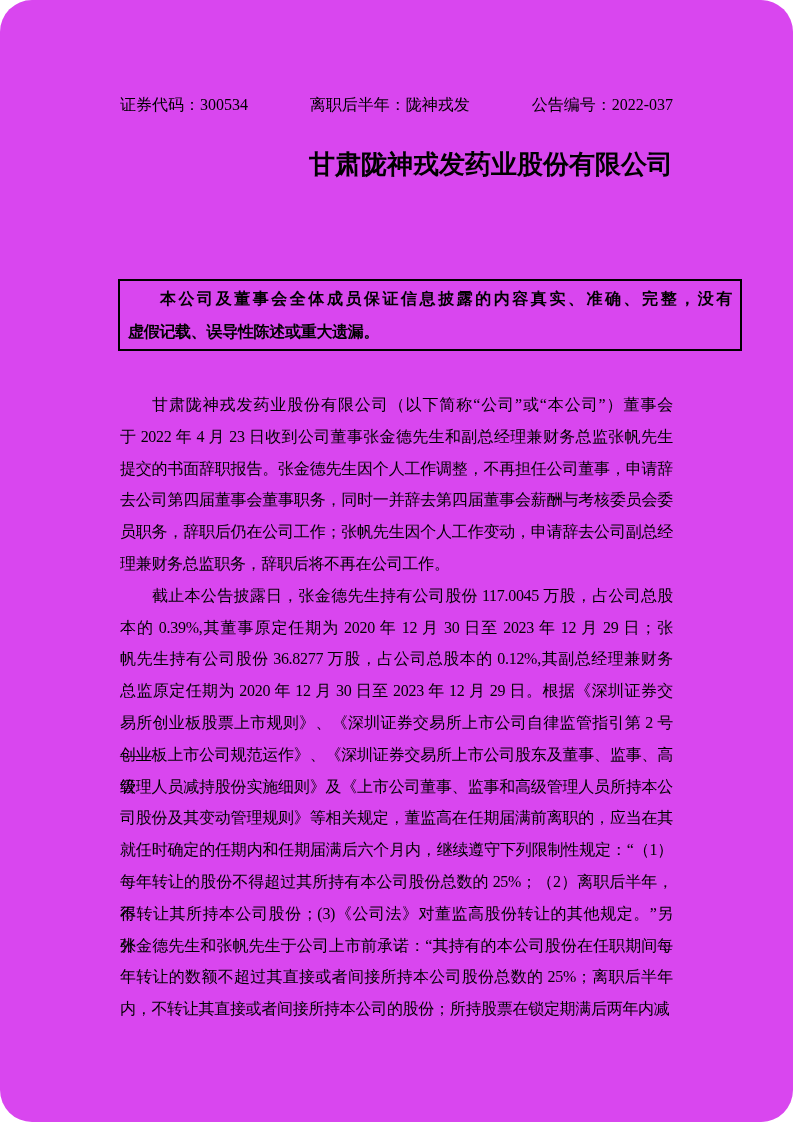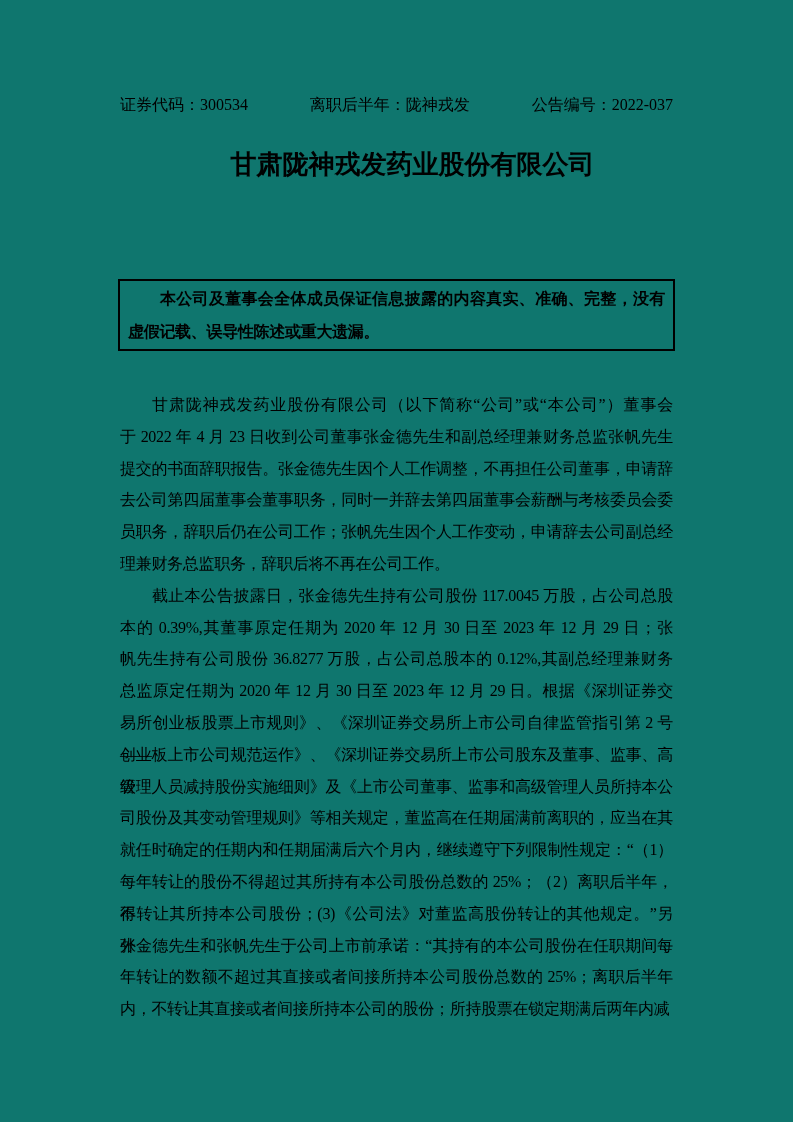--- a/index.html
+++ b/index.html
@@ -1,30 +1,30 @@
 <!DOCTYPE html>
 <html><head>
 <meta charset="utf-8">
 <style>
   html,body { margin:0; padding:0; background:#ffffff; }
   .page {
-    position:relative; width:793px; height:1122px; background:#0f766e;
-    font-family:"Liberation Serif","DejaVu Serif",serif; color:#000000; overflow:hidden;
+    position:relative; width:793px; height:1122px; background:#d946ef;
+    font-family:"Liberation Serif","DejaVu Serif",serif; color:#000000; overflow:hidden;border-radius:32px;
   }
   .header {
     position:absolute; top:95px; left:120px; width:553px;
     display:flex; justify-content:space-between;
     font-size:16px; line-height:20px; white-space:nowrap;
   }
   .title-block {
-    position:absolute; top:142px; left:136px; width:553px;
-    text-align:center; font-weight:bold; font-size:26px; line-height:45px;
+    position:absolute; top:142px; left:120px; width:553px;
+    text-align:right; font-weight:bold; font-size:26px; line-height:45px;
   }
   .notice-box {
-    position:absolute; top:279px; left:118px; width:557px; height:72px;
+    position:absolute; top:279px; left:118px; width:624px; height:72px;
     box-sizing:border-box; border:2px solid #000; padding:1px 8px 0 8px;
     font-weight:bold; font-size:16px; overflow:hidden;
   }
   .nline {
     height:33px; line-height:33px; letter-spacing:-0.3px;
     text-align:justify; text-align-last:justify;
   }
   .nline.first { text-indent:2em; }
   .nline.last  { text-align-last:auto; }
   .body-block {

